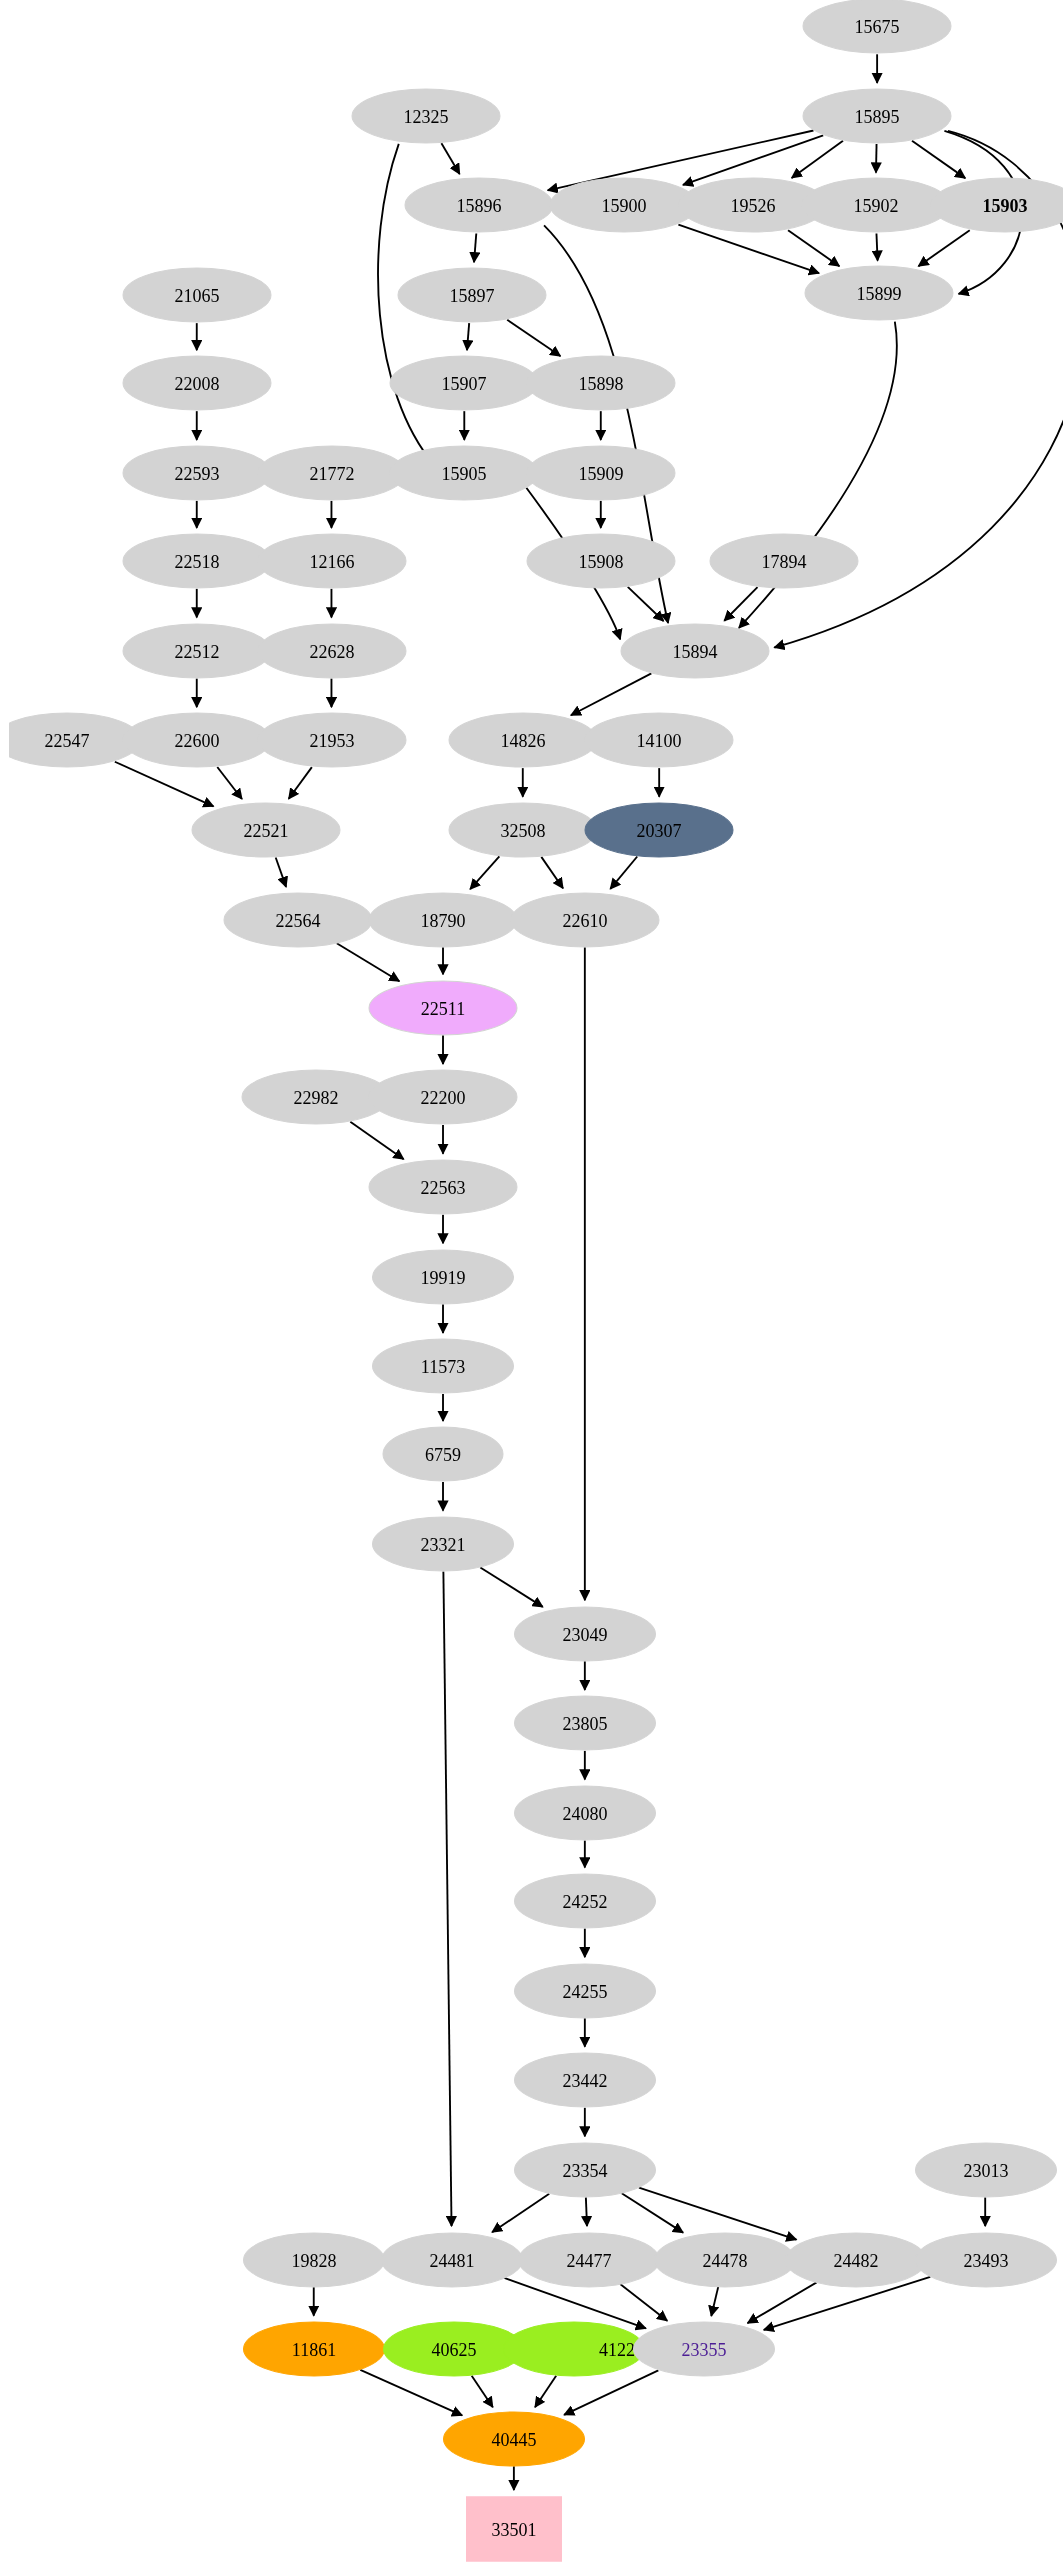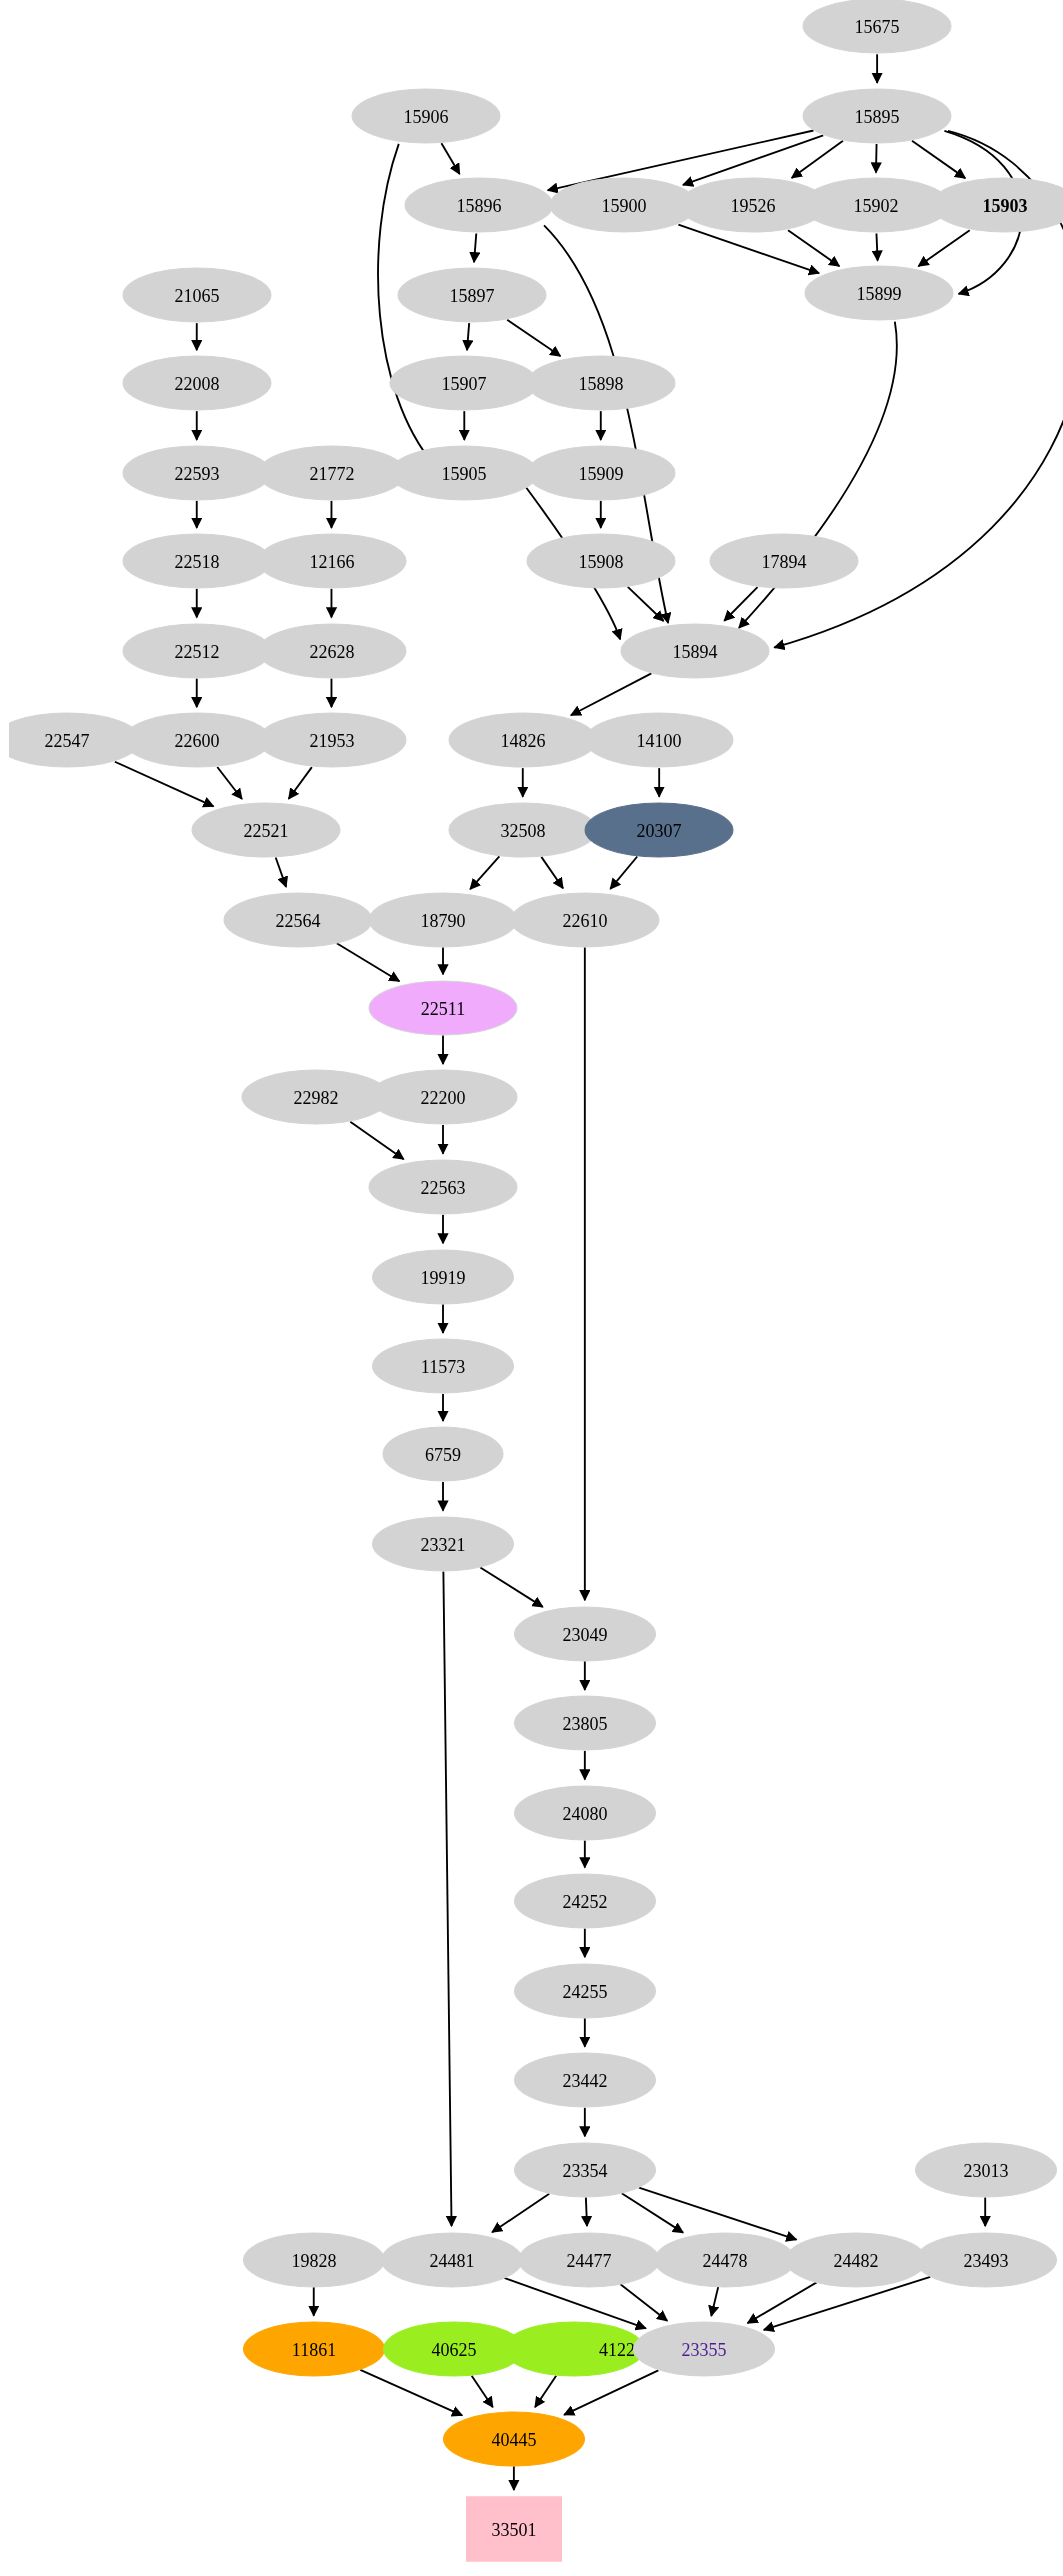--- a/index.html
+++ b/index.html
@@ -101,21 +101,21 @@
         <path d="M 583.7 2533.9 L 561.2 2567.4" fill="none" stroke="#000000" stroke-width="2" marker-end="url(#arrow)"></path>
         <path d="M 692.7 2528.1 L 592.2 2575.6" fill="none" stroke="#000000" stroke-width="2" marker-end="url(#arrow)"></path>
         <path d="M 538.6 2630.5 L 538.6 2655.8" fill="none" stroke="#000000" stroke-width="2" marker-end="url(#arrow)"></path>
       </g>
   </svg>
   <div id="nodes-layer">
       <div class="node ellipse" style="left: 868px; top: 26px; width: 149px; height: 55px; background: rgb(211, 211, 211); border: 0.9px solid rgb(211, 211, 211);">
         <span class="lbl" style="color: rgb(0, 0, 0);">15675</span>
       </div>
       <div class="node ellipse" style="left: 417px; top: 116px; width: 149px; height: 55px; background: rgb(211, 211, 211); border: 0.9px solid rgb(211, 211, 211);">
-        <span class="lbl" style="color: rgb(0, 0, 0);">15906</span>
+        <span class="lbl" style="color: rgb(0, 0, 0);">12325</span>
       </div>
       <div class="node ellipse" style="left: 868px; top: 116px; width: 149px; height: 55px; background: rgb(211, 211, 211); border: 0.9px solid rgb(211, 211, 211);">
         <span class="lbl" style="color: rgb(0, 0, 0);">15895</span>
       </div>
       <div class="node ellipse" style="left: 470px; top: 205px; width: 149px; height: 55px; background: rgb(211, 211, 211); border: 0.9px solid rgb(211, 211, 211);">
         <span class="lbl" style="color: rgb(0, 0, 0);">15896</span>
       </div>
       <div class="node ellipse" style="left: 615px; top: 205px; width: 149px; height: 55px; background: rgb(211, 211, 211); border: 0.9px solid rgb(211, 211, 211);">
         <span class="lbl" style="color: rgb(0, 0, 0);">15900</span>
       </div>

